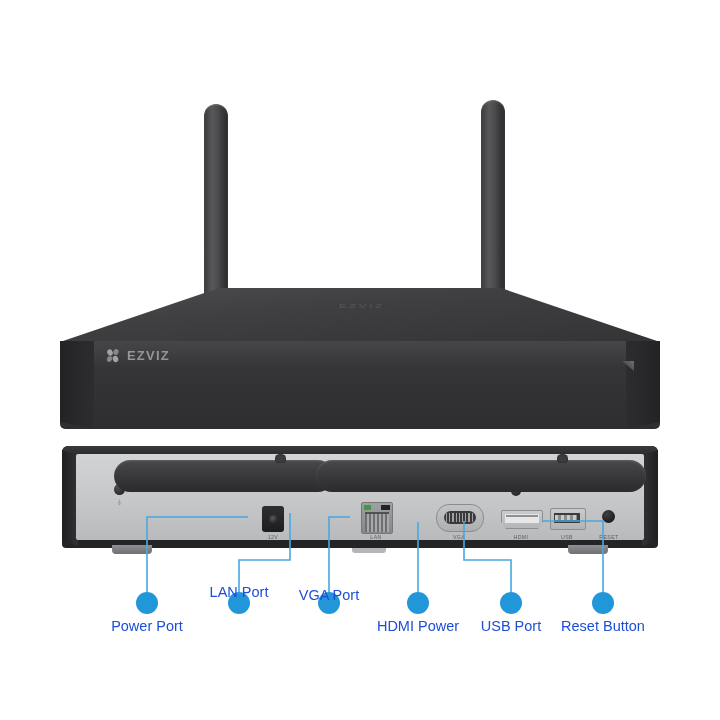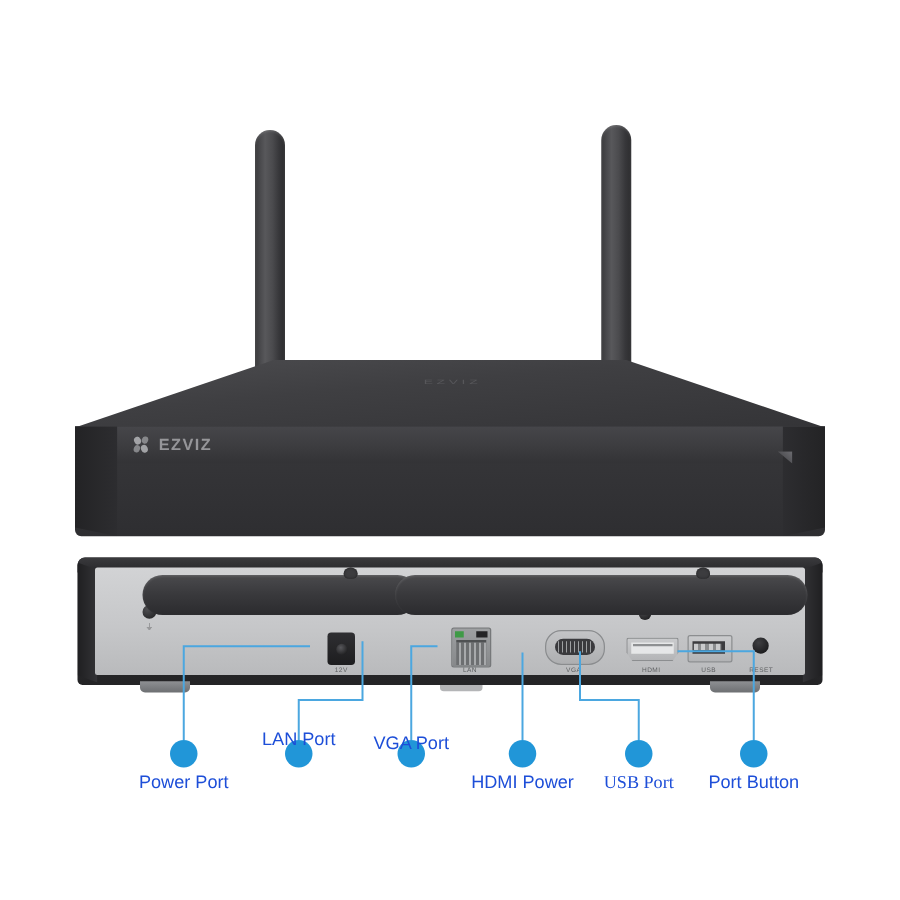--- a/index.html
+++ b/index.html
@@ -459,17 +459,17 @@
         <circle cx="511" cy="603" r="11" fill="#2196D8"></circle>
         <circle cx="603" cy="603" r="11" fill="#2196D8"></circle>
       </g>
   </svg>
 
   <div id="callout-labels">
     <div class="callout-label" style="left:147px; top:618px;">Power Port</div>
     <div class="callout-label" style="left:239px; top:584px;">LAN Port</div>
     <div class="callout-label" style="left:329px; top:587px;">VGA Port</div>
     <div class="callout-label" style="left:418px; top:618px;">HDMI Power</div>
-    <div class="callout-label" style="left:511px; top:618px;font-family:Liberation Serif, serif;">USB Port</div>
-    <div class="callout-label" style="left:603px; top:618px;">Port Button</div>
+    <div class="callout-label" style="left:511px; top:618px;">USB Port</div>
+    <div class="callout-label" style="left:603px; top:618px;">Reset Button</div>
   </div>
 
 </div>
 
 </body></html>

